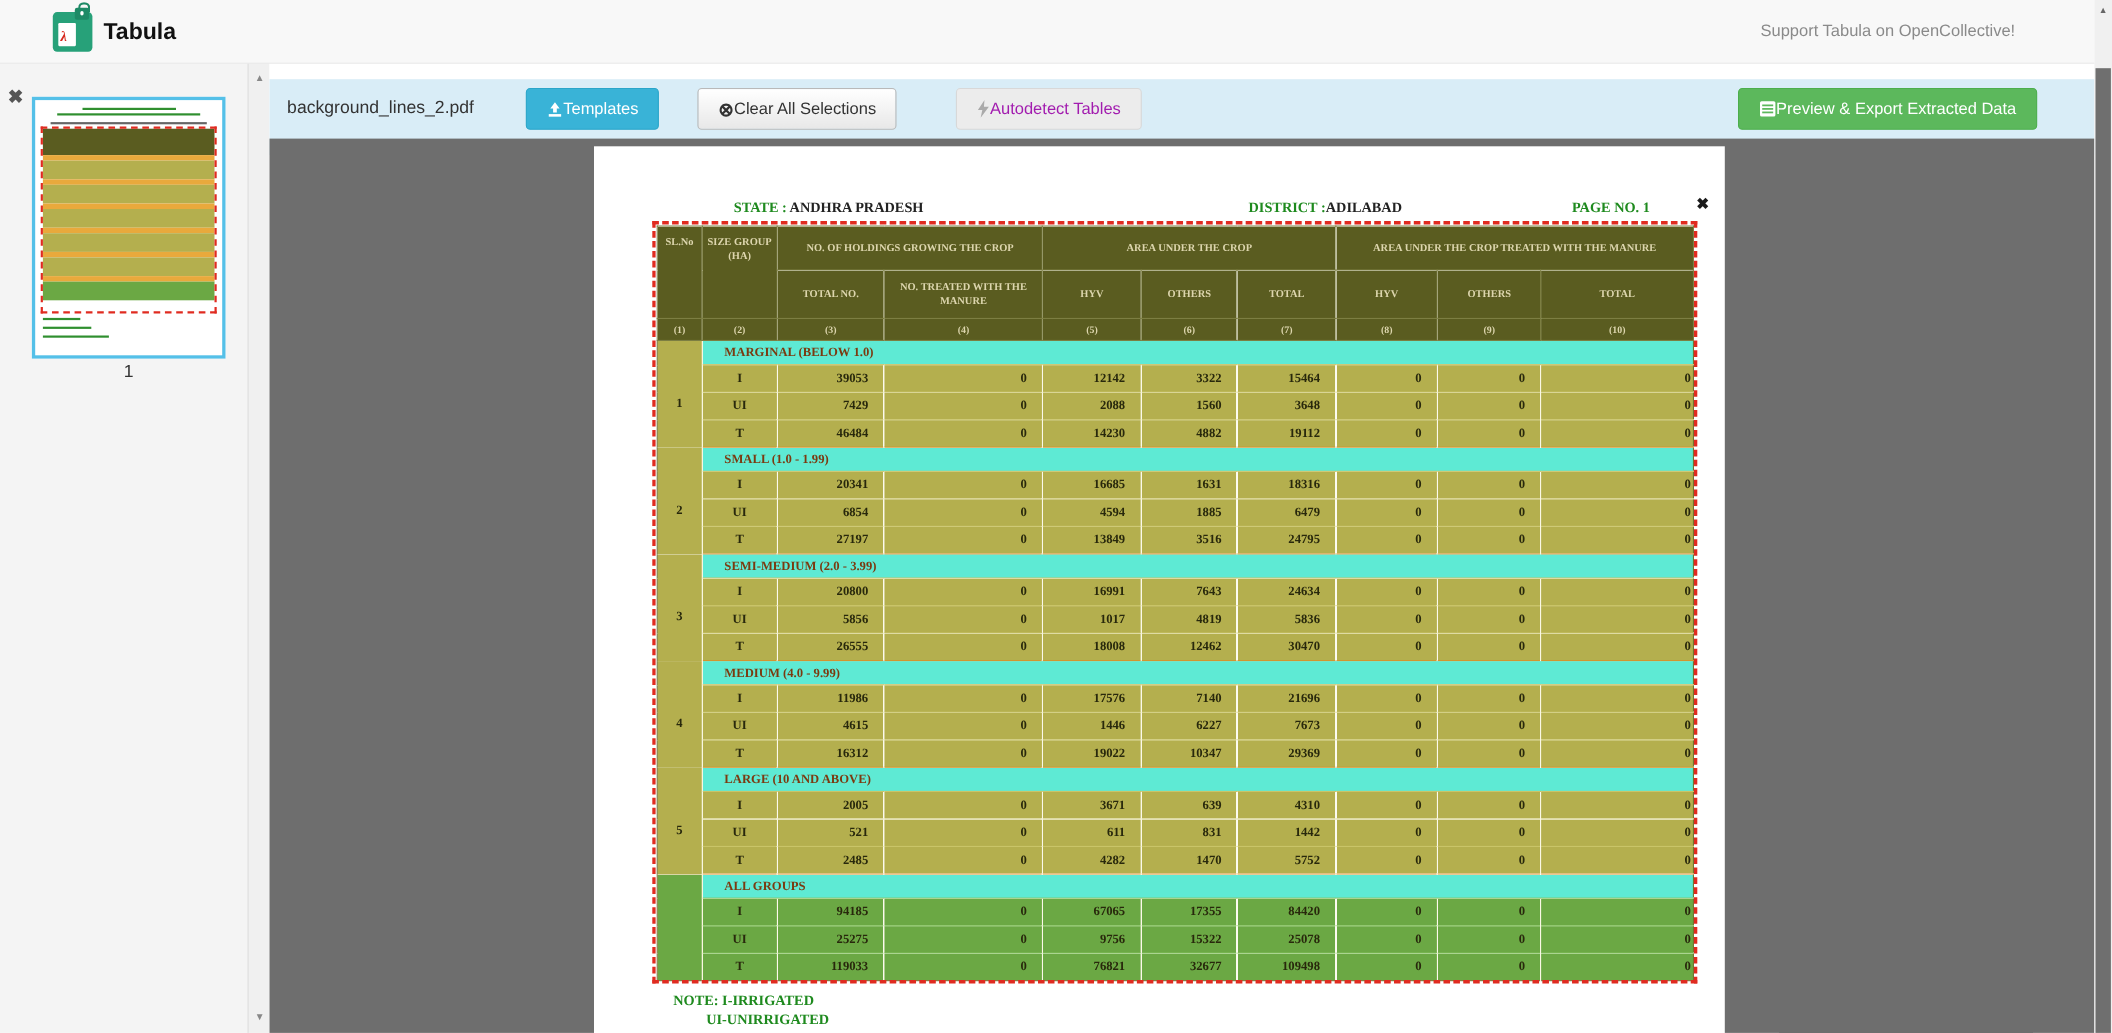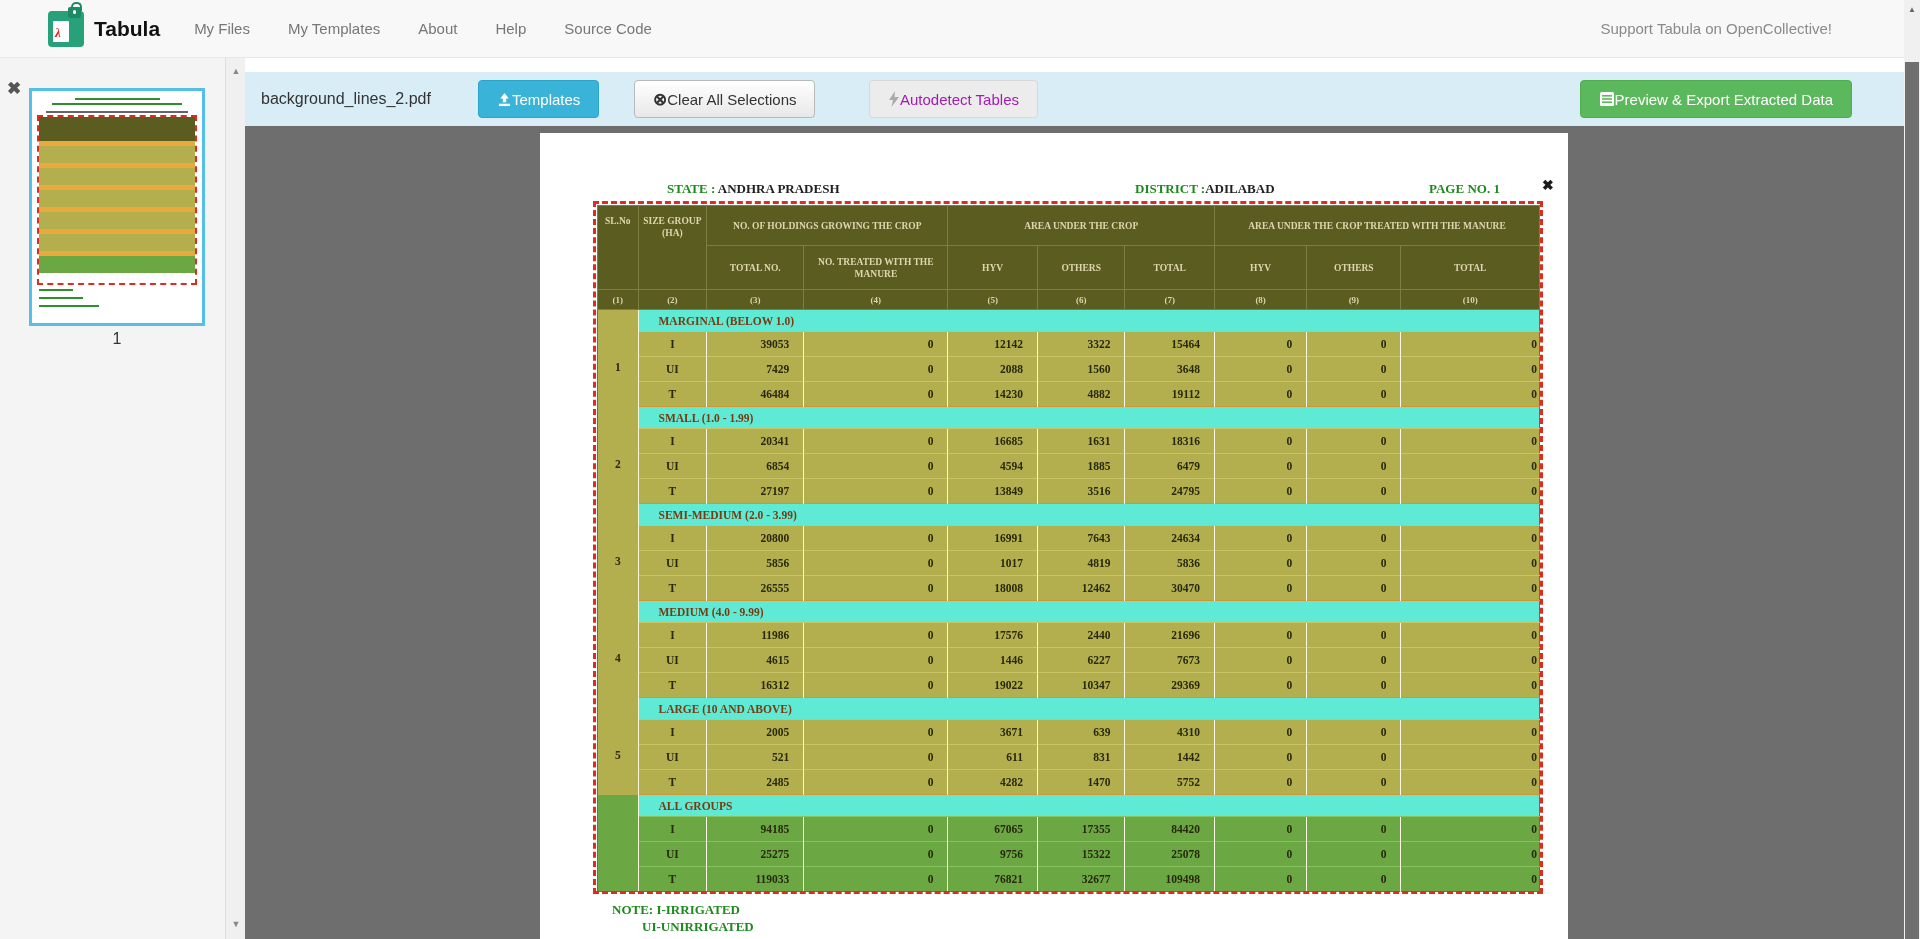--- a/index.html
+++ b/index.html
@@ -115,27 +115,20 @@
 <body>
 
 <div class="navbar">
   <div class="brand">
     <div class="logo">
       <div class="pagedoc"></div>
       <div class="pdfmark">λ</div>
       <div class="lock"></div>
     </div>
     <div class="brand-name">Tabula</div>
-  </div>
-  <div class="nav-items">
-    <div class="nav-item">My Files</div>
-    <div class="nav-item">My Templates</div>
-    <div class="nav-item">About</div>
-    <div class="nav-item">Help</div>
-    <div class="nav-item">Source Code</div>
   </div>
   <div class="support">Support Tabula on OpenCollective!</div>
 </div>
 
 <div class="sidebar">
   <div class="remove-x">✖</div>
   <div class="thumb" id="thumb">
       <div class="mini-title"></div>
       <div class="mini-title2"></div>
       <div class="mini-meta"></div>
@@ -373,21 +366,21 @@
             </tr>
             <tr class="band">
               <td class="slcell" rowspan="4">4</td>
               <td class="bandcell" colspan="9">MEDIUM (4.0 - 9.99)</td>
             </tr>
             <tr class="drow">
               <td class="szc">I</td>
               <td class="num">11986</td>
               <td class="num">0</td>
               <td class="num">17576</td>
-              <td class="num">2440</td>
+              <td class="num">7140</td>
               <td class="num">21696</td>
               <td class="num">0</td>
               <td class="num">0</td>
               <td class="num">0</td>
             </tr>
             <tr class="drow">
               <td class="szc">UI</td>
               <td class="num">4615</td>
               <td class="num">0</td>
               <td class="num">1446</td>

